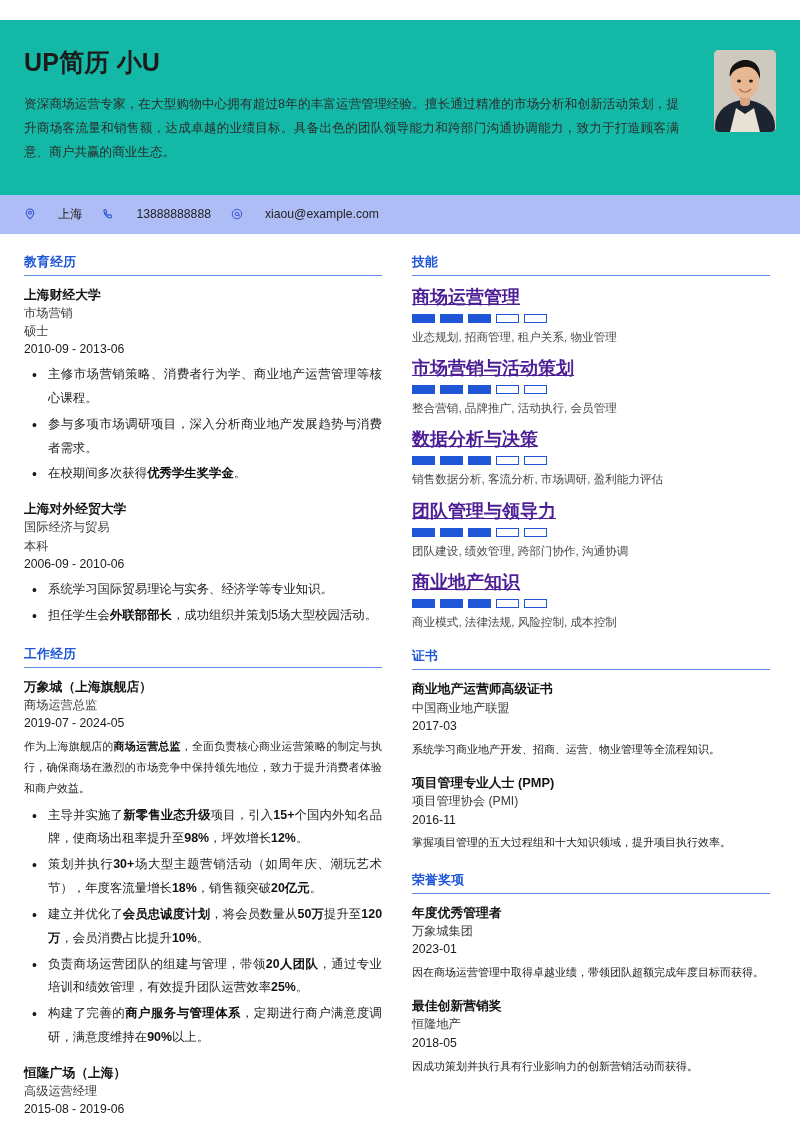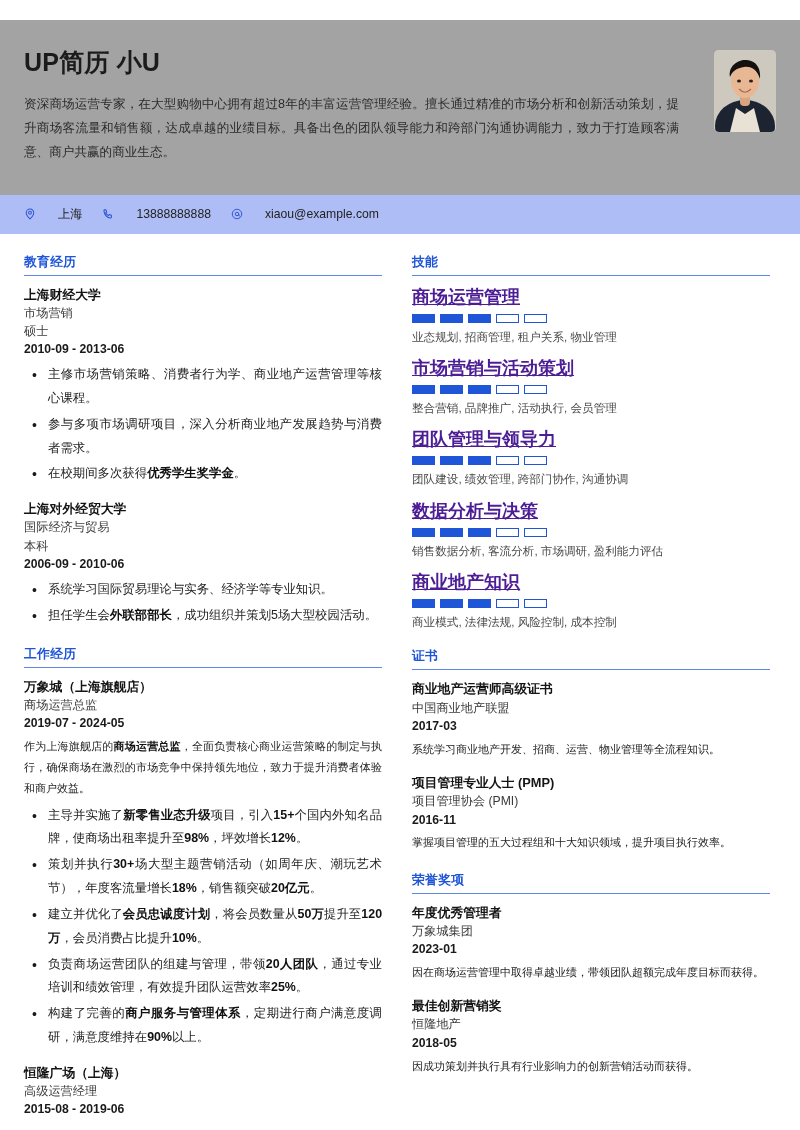--- a/index.html
+++ b/index.html
@@ -9,21 +9,21 @@
     font-family: "Liberation Sans", "DejaVu Sans", sans-serif;
     -webkit-font-smoothing: antialiased;
   }
   body { width: 800px; min-height: 1130px; overflow: hidden; }
 
   
   .page { width: 800px; background: #fff; padding-top: 20px; }
 
   
   .header {
-    background: #a3a3a3;
+    background: #14b8a6;
     padding: 26px 24px 30px 24px;
     display: flex;
     align-items: flex-start;
     justify-content: space-between;
   }
   .header-left { flex: 1 1 auto; padding-right: 20px; }
   .name {
     font-size: 25px;
     font-weight: bold;
     color: #1b1b1b;
@@ -95,21 +95,21 @@
     color: #141414;
     line-height: 1.5;
   }
   .entry-sub {
     font-size: 12.2px;
     color: #3a3a3a;
     line-height: 1.5;
   }
   .entry-date {
     font-size: 12.2px;
-    font-weight: bold;
+    font-weight: normal;
     color: #1a1a1a;
     line-height: 1.55;
     margin-bottom: 3px;
   }
   .entry-desc {
     font-size: 11px;
     line-height: 1.93;
     color: #232323;
     text-align: justify;
     margin-top: 3px;
@@ -292,40 +292,40 @@
               <div class="skill-bars">
                 <span class="pip on"></span>
                 <span class="pip on"></span>
                 <span class="pip on"></span>
                 <span class="pip"></span>
                 <span class="pip"></span>
               </div>
               <div class="skill-kw">整合营销, 品牌推广, 活动执行, 会员管理</div>
             </div>
             <div class="skill">
+              <div class="skill-name">数据分析与决策</div>
+              <div class="skill-bars">
+                <span class="pip on"></span>
+                <span class="pip on"></span>
+                <span class="pip on"></span>
+                <span class="pip"></span>
+                <span class="pip"></span>
+              </div>
+              <div class="skill-kw">销售数据分析, 客流分析, 市场调研, 盈利能力评估</div>
+            </div>
+            <div class="skill">
               <div class="skill-name">团队管理与领导力</div>
               <div class="skill-bars">
                 <span class="pip on"></span>
                 <span class="pip on"></span>
                 <span class="pip on"></span>
                 <span class="pip"></span>
                 <span class="pip"></span>
               </div>
               <div class="skill-kw">团队建设, 绩效管理, 跨部门协作, 沟通协调</div>
-            </div>
-            <div class="skill">
-              <div class="skill-name">数据分析与决策</div>
-              <div class="skill-bars">
-                <span class="pip on"></span>
-                <span class="pip on"></span>
-                <span class="pip on"></span>
-                <span class="pip"></span>
-                <span class="pip"></span>
-              </div>
-              <div class="skill-kw">销售数据分析, 客流分析, 市场调研, 盈利能力评估</div>
             </div>
             <div class="skill">
               <div class="skill-name">商业地产知识</div>
               <div class="skill-bars">
                 <span class="pip on"></span>
                 <span class="pip on"></span>
                 <span class="pip on"></span>
                 <span class="pip"></span>
                 <span class="pip"></span>
               </div>

